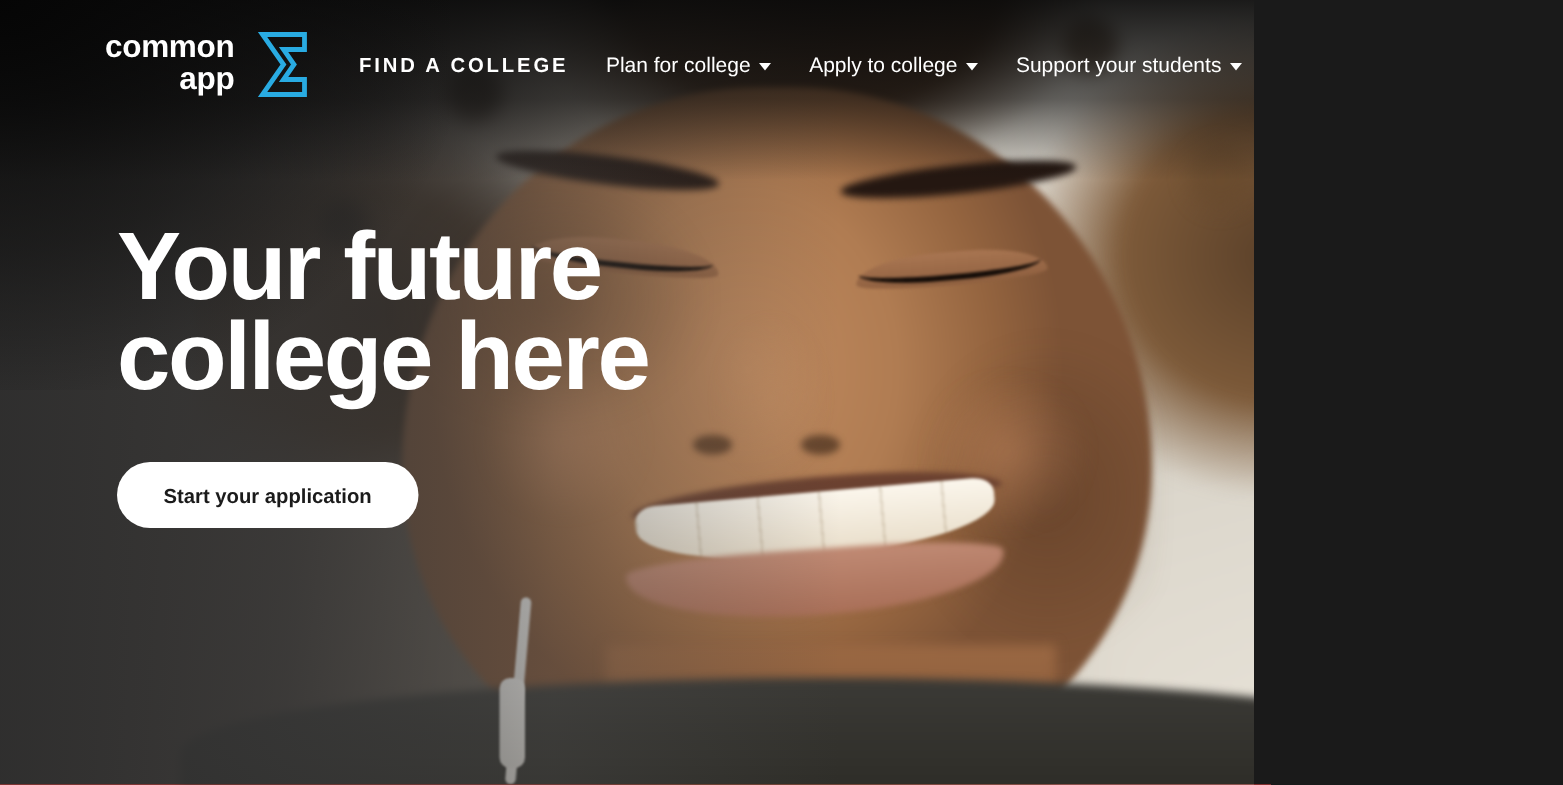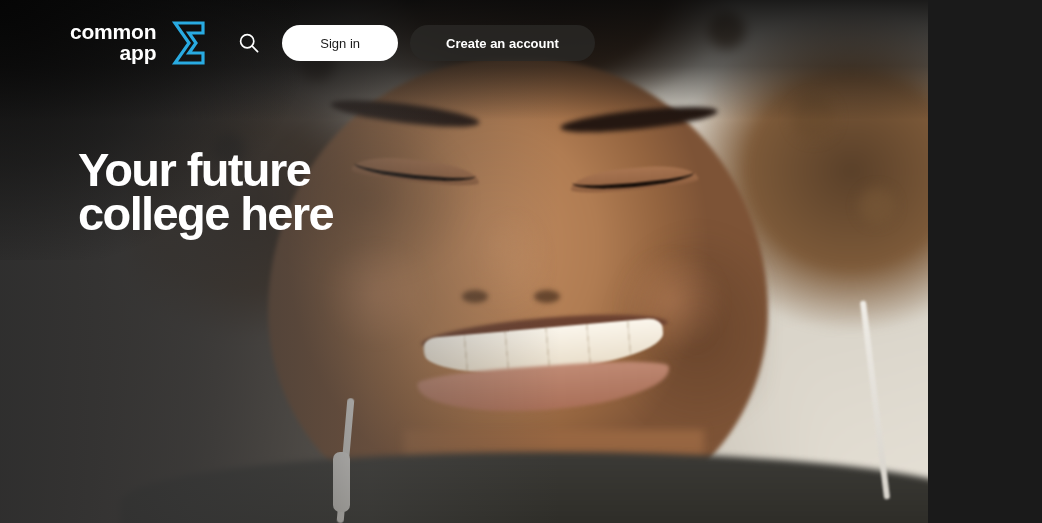--- a/index.html
+++ b/index.html
@@ -4,21 +4,21 @@
 <style>
   * { margin:0; padding:0; box-sizing:border-box; }
   html,body { width:1042px; height:523px; overflow:hidden; }
   body {
     font-family:"Liberation Sans", sans-serif;
     background:#1a1a1a;
   }
 
   .hero {
     position:relative;
-    width:928px; height:523px;
+    width:836px; height:523px;
     overflow:hidden;
     background:#ef4444;
   }
 
   
   .photo { position:absolute; inset:0; overflow:hidden; }
 
   
   .bg-blur {
     position:absolute; inset:-40px;
@@ -230,21 +230,21 @@
     font-size:13px; font-weight:400; padding:0 38px; height:36px;
   }
   .btn-create {
     margin-left:12px; background:rgba(42,40,38,.82); color:#fff;
     font-size:13px; font-weight:600; padding:0 36px; height:36px;
   }
 
   
   .content { position:absolute; left:78px; top:148px; z-index:15; width:520px; }
   .headline {
-    color:#fff; font-size:47px; font-weight:700; line-height:.93;
+    color:#fff; font-size:64px; font-weight:700; line-height:.93;
     letter-spacing:-1.6px;
   }
   .headline .l2 { display:block; }
   .subcopy {
     margin-top:30px; color:#fff; font-size:18.5px; font-weight:400;
     line-height:1.45; max-width:430px; letter-spacing:.05px;
   }
   .cta {
     margin-top:41px; background:#fff; color:#1b1b1b;
     font-size:13.5px; font-weight:600; height:44px; padding:0 31px;
@@ -300,32 +300,51 @@
     <div class="logo">
       <div class="logo-word">
         <span>common</span>
         <span class="l2">app</span>
       </div>
       <svg class="logo-mark" viewBox="0 0 48 46">
         <path d="M41 3 L13 3 L27 23 L13 43 L41 43 L41 33 L27 33 L34 23 L27 13 L41 13 Z" fill="none" stroke="#29ABE2" stroke-width="3.2" stroke-linejoin="miter"></path>
       </svg>
     </div>
 
+    <nav class="nav">
+      <span class="nav-find">FIND A COLLEGE</span>
+
+      <span class="nav-item">
+        <span>Plan for college</span>
+        <i class="caret"></i>
+      </span>
+
+      <span class="nav-item">
+        <span>Apply to college</span>
+        <i class="caret"></i>
+      </span>
+
+      <span class="nav-item">
+        <span>Support your students</span>
+        <i class="caret"></i>
+      </span>
+    </nav>
 
     <div class="search-btn">
       <svg width="22" height="22" viewBox="0 0 22 22">
         <circle cx="9.2" cy="9.2" r="6.6" fill="none" stroke="#fff" stroke-width="1.7"></circle>
         <line x1="14.2" y1="14.2" x2="19.6" y2="19.6" stroke="#fff" stroke-width="1.7" stroke-linecap="round"></line>
       </svg>
     </div>
 
     <button class="btn btn-signin">Sign in</button>
     <button class="btn btn-create">Create an account</button>
   </div>
 
   <div class="content">
     <h1 class="headline">
       <span>Your future</span>
       <span class="l2">college here</span>
     </h1>
+    <button class="cta">Start your application</button>
   </div>
 
 </div>
 
 </body></html>

